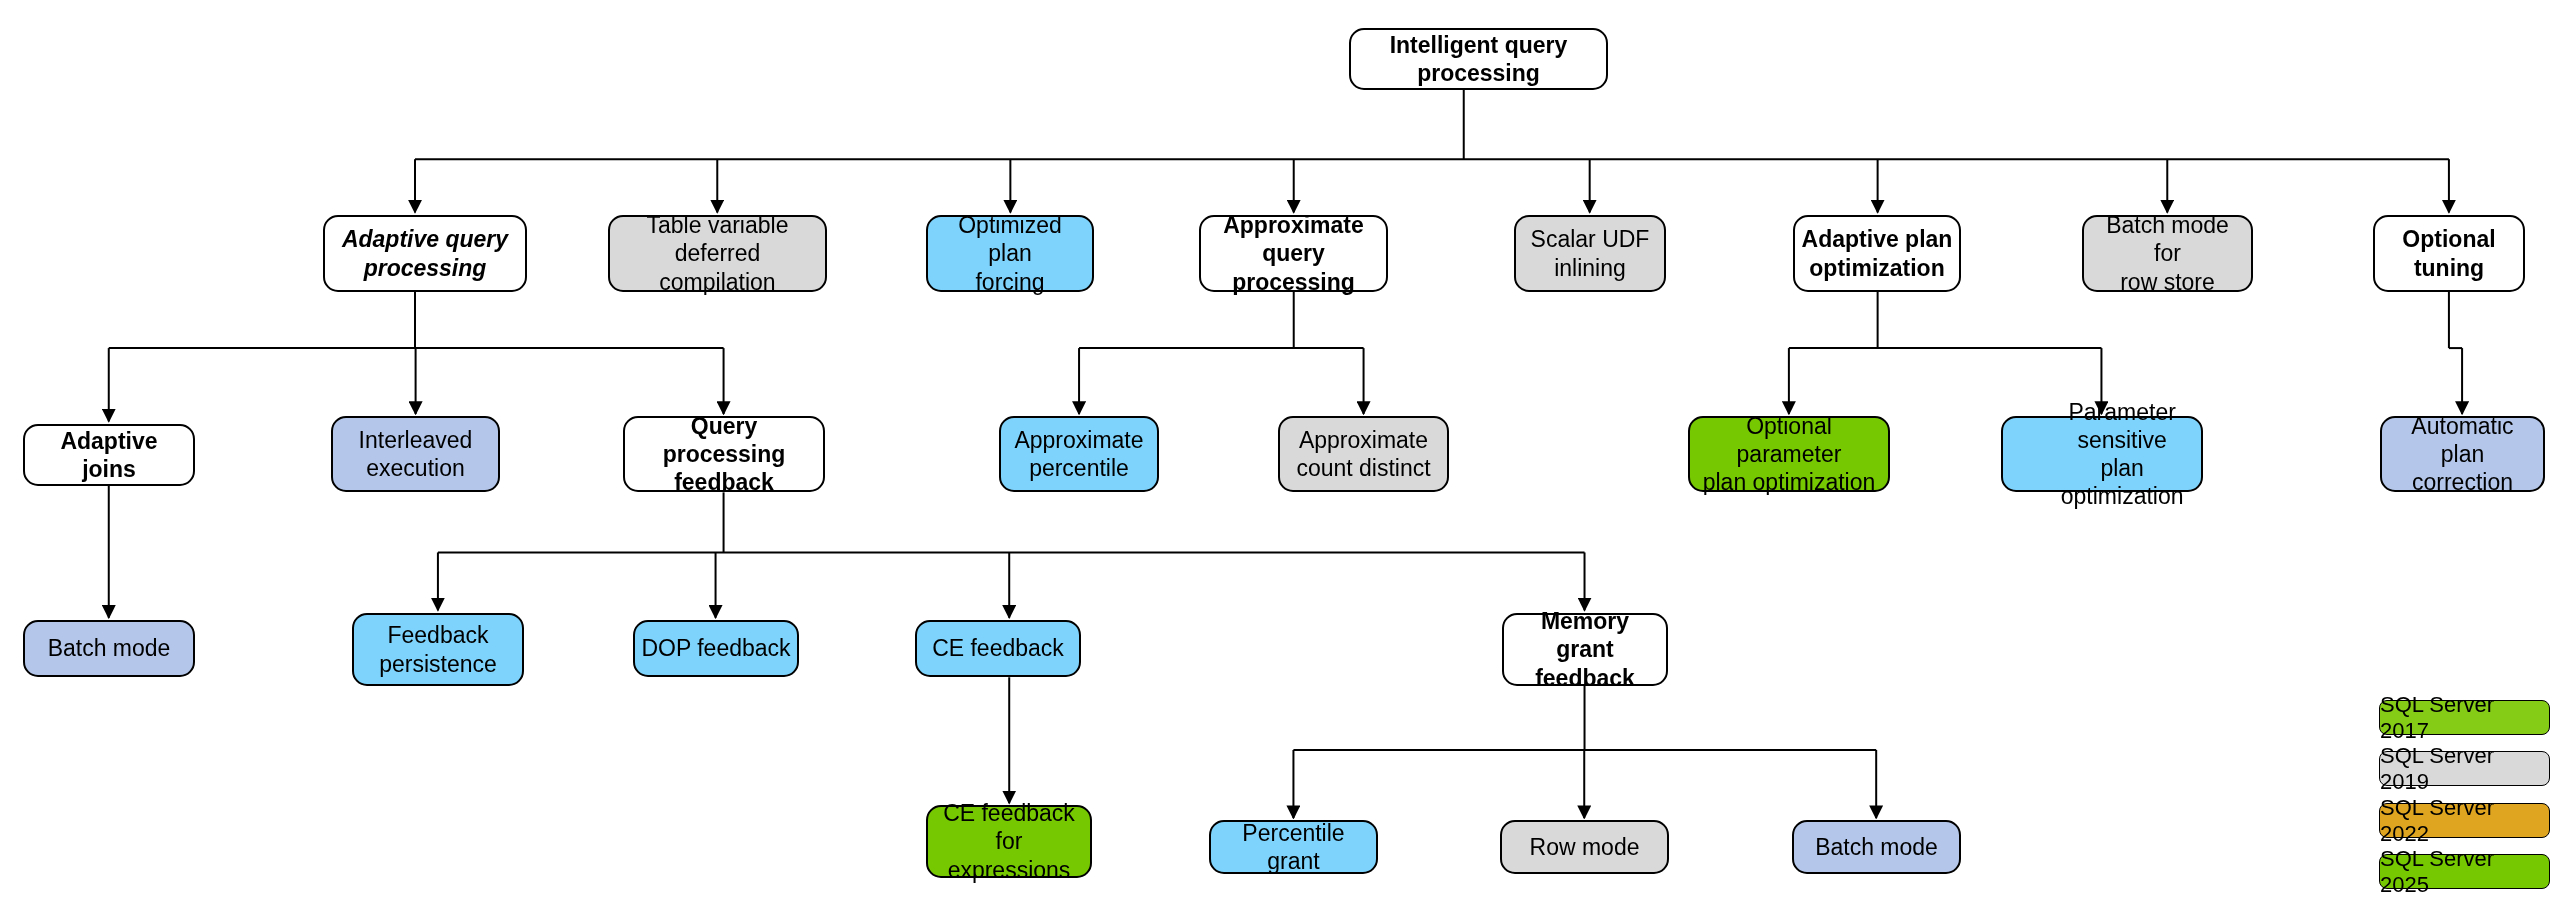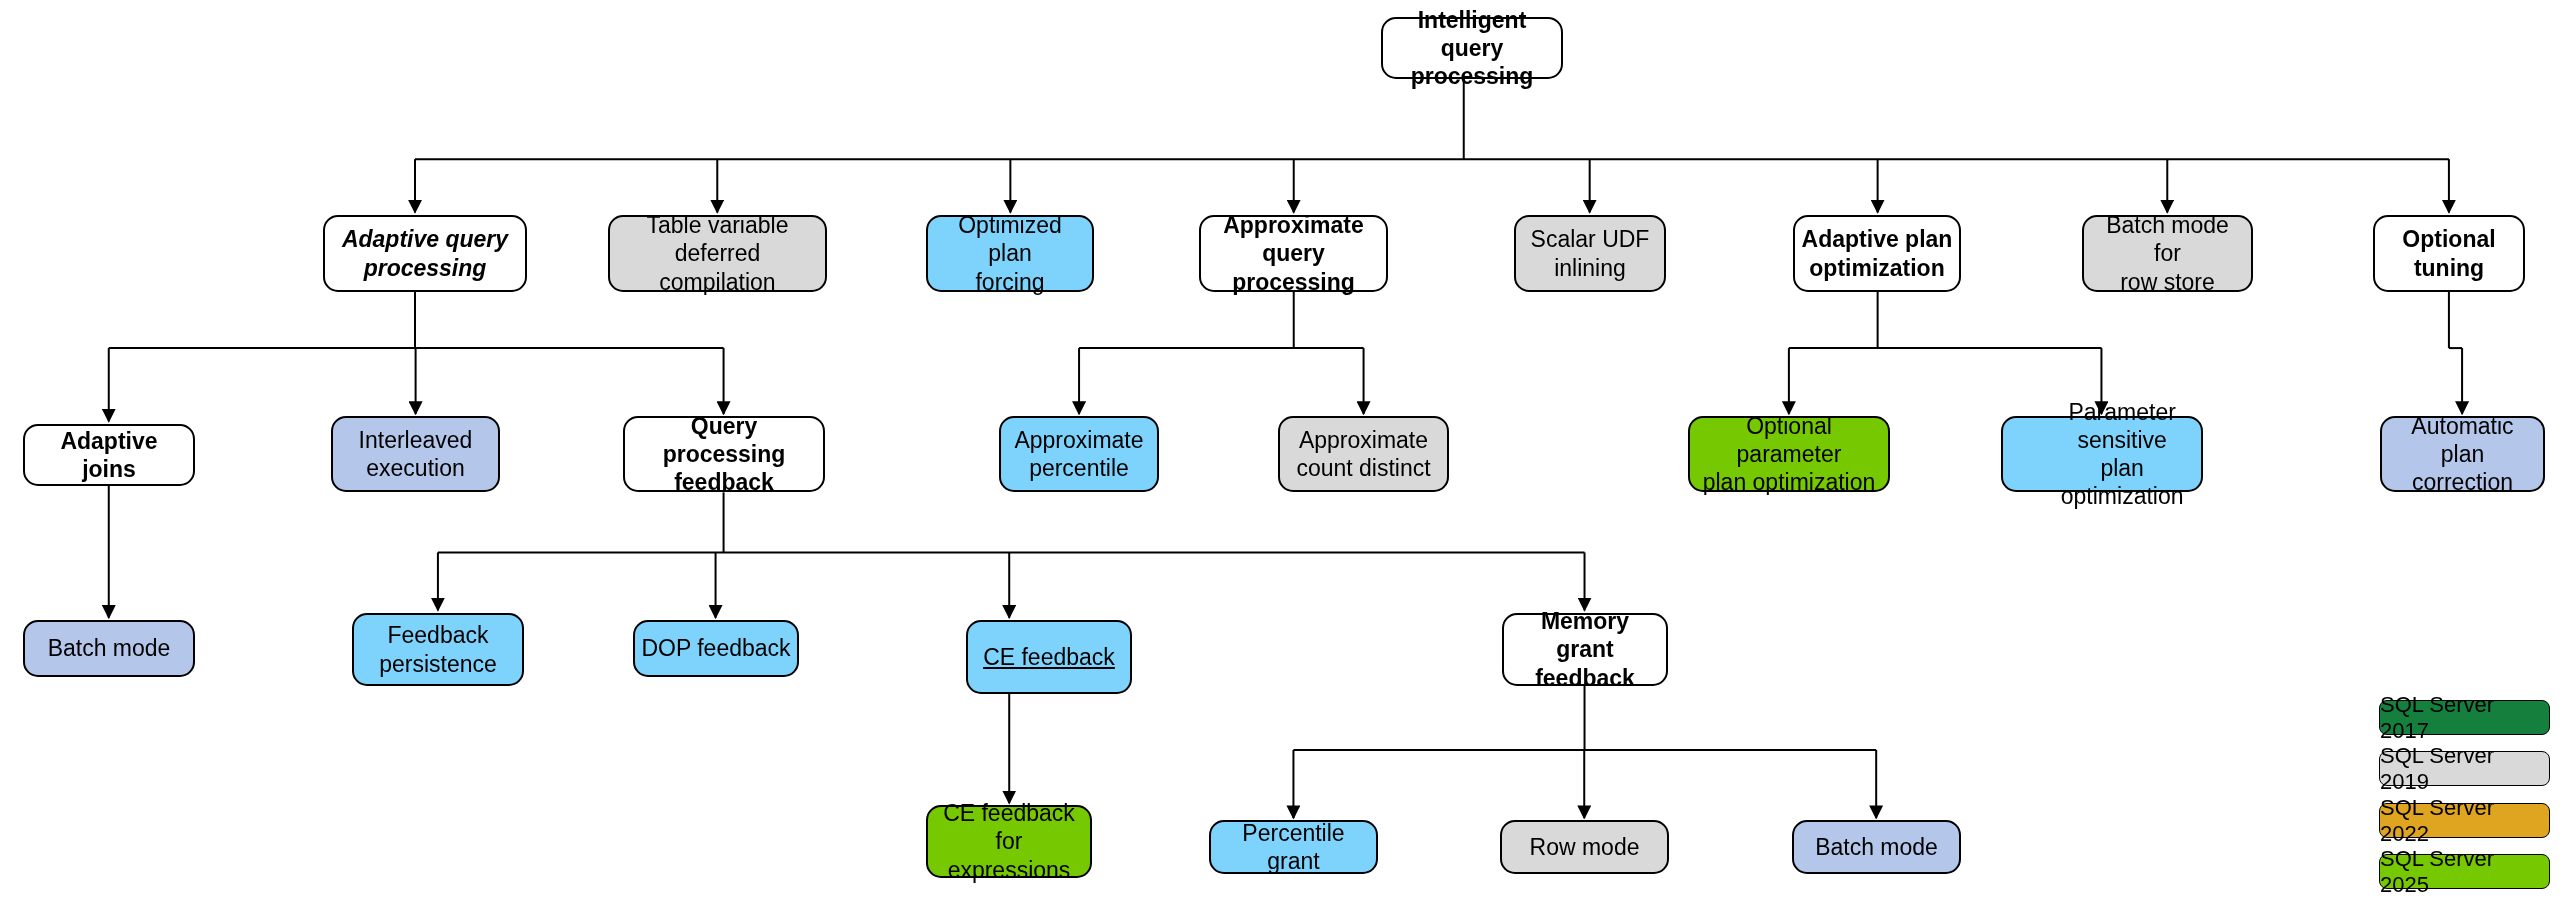--- a/index.html
+++ b/index.html
@@ -105,21 +105,21 @@
         <path d="M 2768 965 L 2768 1066" marker-end="url(#arrow)"></path>
         <path d="M 1763 1183 L 1763 1403" marker-end="url(#arrow)"></path>
         <path d="M 2768 1198 L 2768 1310"></path>
         <path d="M 2259.5 1310 L 3277.5 1310"></path>
         <path d="M 2259.5 1310 L 2259.5 1429" marker-end="url(#arrow)"></path>
         <path d="M 2767.5 1310 L 2767.5 1429" marker-end="url(#arrow)"></path>
         <path d="M 3277.5 1310 L 3277.5 1429" marker-end="url(#arrow)"></path>
       </g>
   </svg>
   <div id="nodes-layer">
-      <div class="node white bold" style="left: 1349px; top: 17px; width: 182px; height: 62px; margin-left: 32px;">Intelligent query
+      <div class="node white bold" style="left: 1349px; top: 28px; width: 259px; height: 62px;">Intelligent query
 processing</div>
       <div class="node white bold" style="left: 323px; top: 215px; width: 204px; height: 77px; font-style: italic;">Adaptive query
 processing</div>
       <div class="node gray" style="left: 608px; top: 215px; width: 219px; height: 77px;">Table variable
 deferred compilation</div>
       <div class="node orange" style="left: 926px; top: 215px; width: 168px; height: 77px;">Optimized plan
 forcing</div>
       <div class="node white bold" style="left: 1199px; top: 215px; width: 189px; height: 77px;">Approximate
 query processing</div>
       <div class="node gray" style="left: 1514px; top: 215px; width: 152px; height: 77px;">Scalar UDF
@@ -142,29 +142,29 @@
       <div class="node green" style="left: 1688px; top: 416px; width: 202px; height: 76px;">Optional parameter
 plan optimization</div>
       <div class="node orange" style="left: 2001px; top: 416px; width: 202px; height: 76px; padding-left: 46px;">Parameter sensitive
 plan optimization</div>
       <div class="node blue" style="left: 2380px; top: 416px; width: 165px; height: 76px;">Automatic plan
 correction</div>
       <div class="node blue" style="left: 23px; top: 620px; width: 172px; height: 57px;">Batch mode</div>
       <div class="node orange" style="left: 352px; top: 613px; width: 172px; height: 73px;">Feedback
 persistence</div>
       <div class="node orange" style="left: 633px; top: 620px; width: 166px; height: 57px;">DOP feedback</div>
-      <div class="node orange" style="left: 966px; top: 620px; width: 166px; height: 74px; text-decoration: underline;">CE feedback</div>
+      <div class="node orange" style="left: 915px; top: 620px; width: 166px; height: 57px;">CE feedback</div>
       <div class="node white bold" style="left: 1502px; top: 613px; width: 166px; height: 73px;">Memory grant
 feedback</div>
       <div class="node green" style="left: 926px; top: 805px; width: 166px; height: 73px;">CE feedback for
 expressions</div>
       <div class="node orange" style="left: 1209px; top: 820px; width: 169px; height: 54px;">Percentile grant</div>
       <div class="node gray" style="left: 1500px; top: 820px; width: 169px; height: 54px;">Row mode</div>
       <div class="node blue" style="left: 1792px; top: 820px; width: 169px; height: 54px;">Batch mode</div>
     </div>
   <div id="legend-layer">
-      <div class="legend-item" style="left: 2379px; top: 700px; width: 171px; height: 35px; background: #15803d;">SQL Server 2017</div>
+      <div class="legend-item" style="left: 2379px; top: 700px; width: 171px; height: 35px; background: #84cc16;">SQL Server 2017</div>
       <div class="legend-item" style="left: 2379px; top: 751px; width: 171px; height: 35px; background: rgb(217, 217, 217);">SQL Server 2019</div>
       <div class="legend-item" style="left: 2379px; top: 803px; width: 171px; height: 35px; background: rgb(223, 165, 32);">SQL Server 2022</div>
       <div class="legend-item" style="left: 2379px; top: 854px; width: 171px; height: 35px; background: rgb(118, 200, 0);">SQL Server 2025</div>
     </div>
 </div>
 
 
 </body></html>

